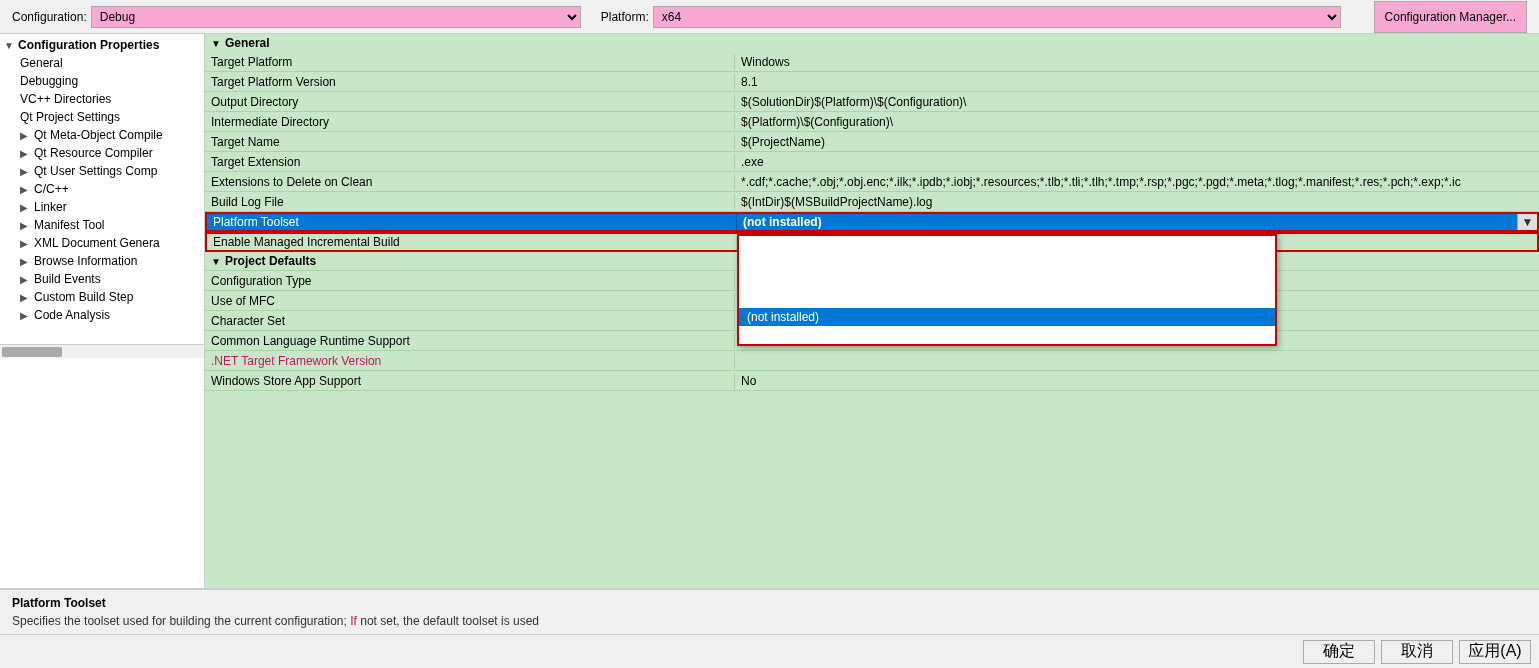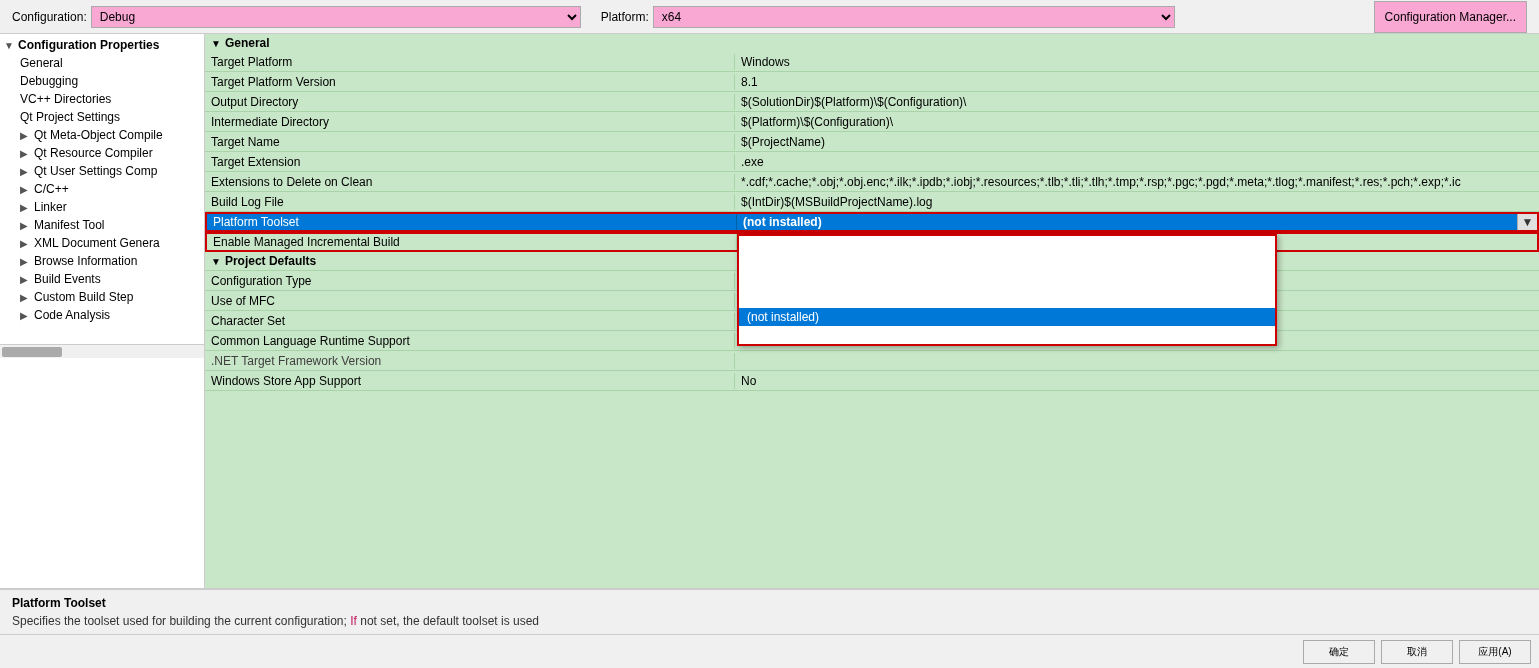--- a/index.html
+++ b/index.html
@@ -4,21 +4,21 @@
   <style>
     * { box-sizing: border-box; margin: 0; padding: 0; font-family: 'Segoe UI', Arial, sans-serif; font-size: 12px; }
     body { background: #f0f0f0; width: 1539px; height: 668px; overflow: hidden; }
 
     .top-bar {
       display: flex; align-items: center; background: #f0f0f0; padding: 4px 12px; border-bottom: 1px solid #ccc; height: 34px;
     }
     .top-bar label { margin-right: 4px; }
     .top-bar select { height: 22px; border: 1px solid #aaa; background: #f9a8d4; padding: 0 4px; }
     .config-select { width: 490px; }
-    .platform-select { width: 522px; }
+    .platform-select { width: 688px; }
     .top-bar .sep { margin: 0 10px; }
     .config-manager-btn {
       margin-left: auto; height: 32px; border: 1px solid #aaa; background: #f9a8d4; padding: 0 10px; cursor: pointer;
     }
 
     .main-area {
       display: flex; height: calc(668px - 34px - 80px);
     }
 
     
@@ -100,29 +100,29 @@
     .description-title { font-weight: bold; margin-bottom: 4px; }
     .description-text { color: #333; }
     .description-text span.keyword { color: #be185d; }
 
     
     .bottom-buttons {
       position: absolute; bottom: 0; right: 0; display: flex; align-items: center; padding: 4px 8px; background: #f0f0f0; border-top: 1px solid #ccc; width: 100%;
       justify-content: flex-end; height: 34px;
     }
     .bottom-btn {
-      height: 24px; width: 72px; border: 1px solid #aaa; background: #f0f0f0; margin-left: 6px; cursor: pointer; font-size: 10px;
+      height: 24px; width: 72px; border: 1px solid #aaa; background: #f0f0f0; margin-left: 6px; cursor: pointer; font-size: 16px;
     }
 
     .scrollbar-area {
       height: 14px; background: #f0f0f0; border-top: 1px solid #ccc; display: flex; align-items: center; padding: 0 2px;
     }
     .scroll-thumb { height: 10px; background: #aaa; border-radius: 2px; }
 
-    .gray-text { color: #404040; }
+    .gray-text { color: #be185d; }
 
     .wrapper { position: relative; height: 668px; }
   </style>
 </head>
 <body>
 
 <div class="wrapper">
 
   <div class="top-bar">
     <label>Configuration:</label>

